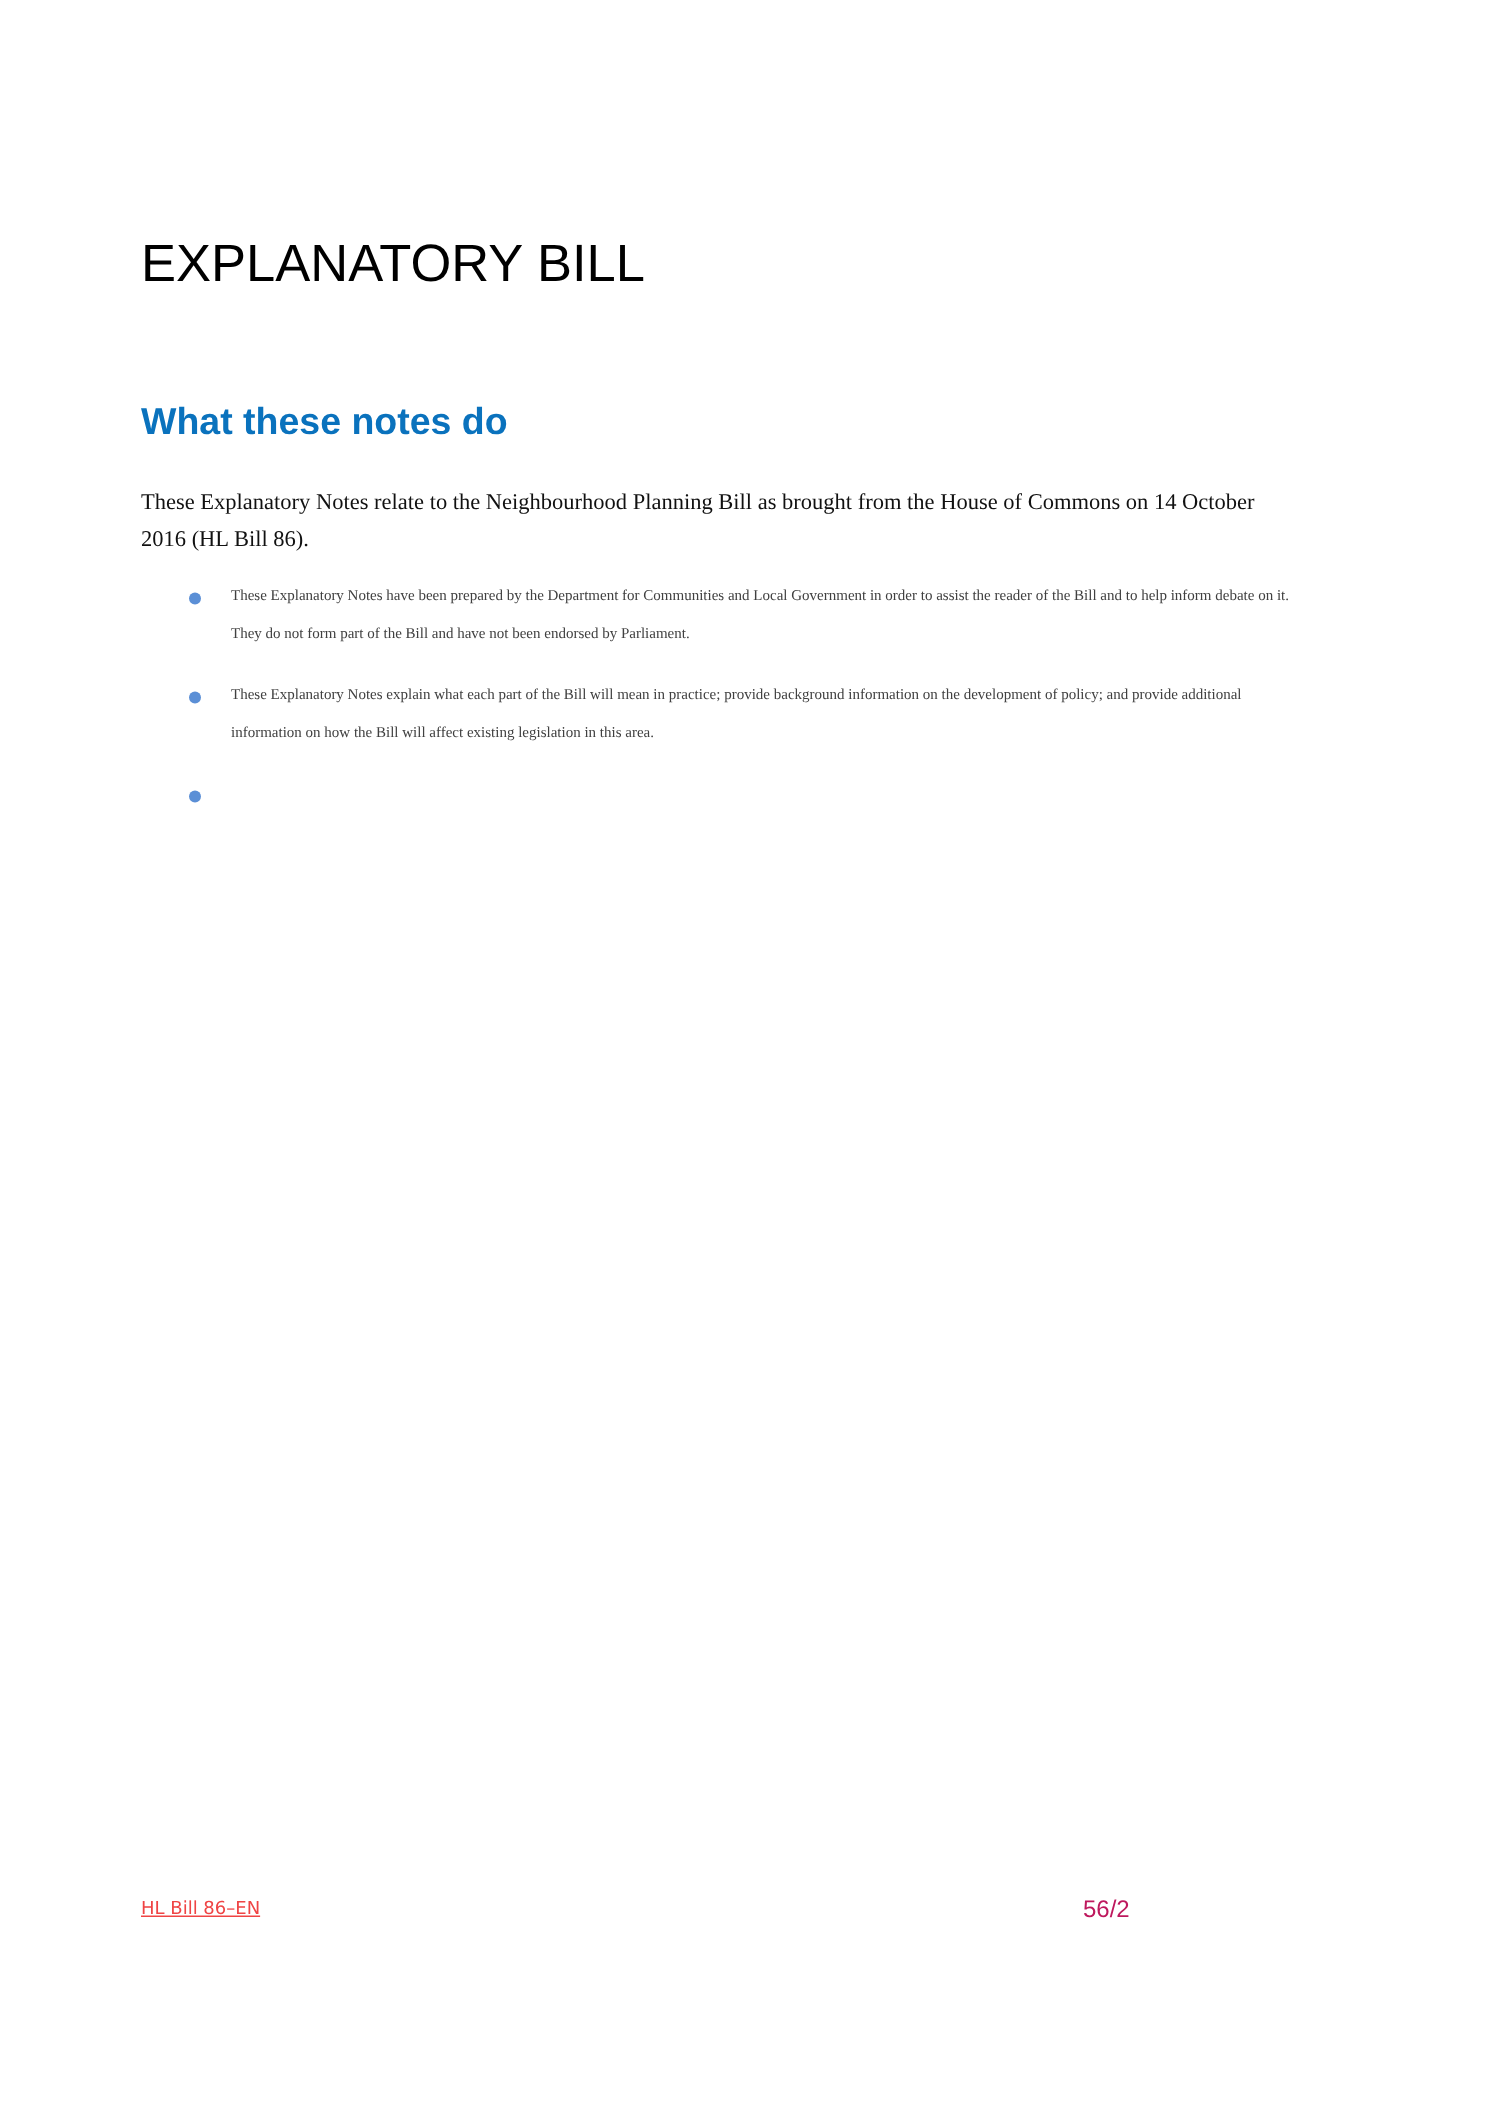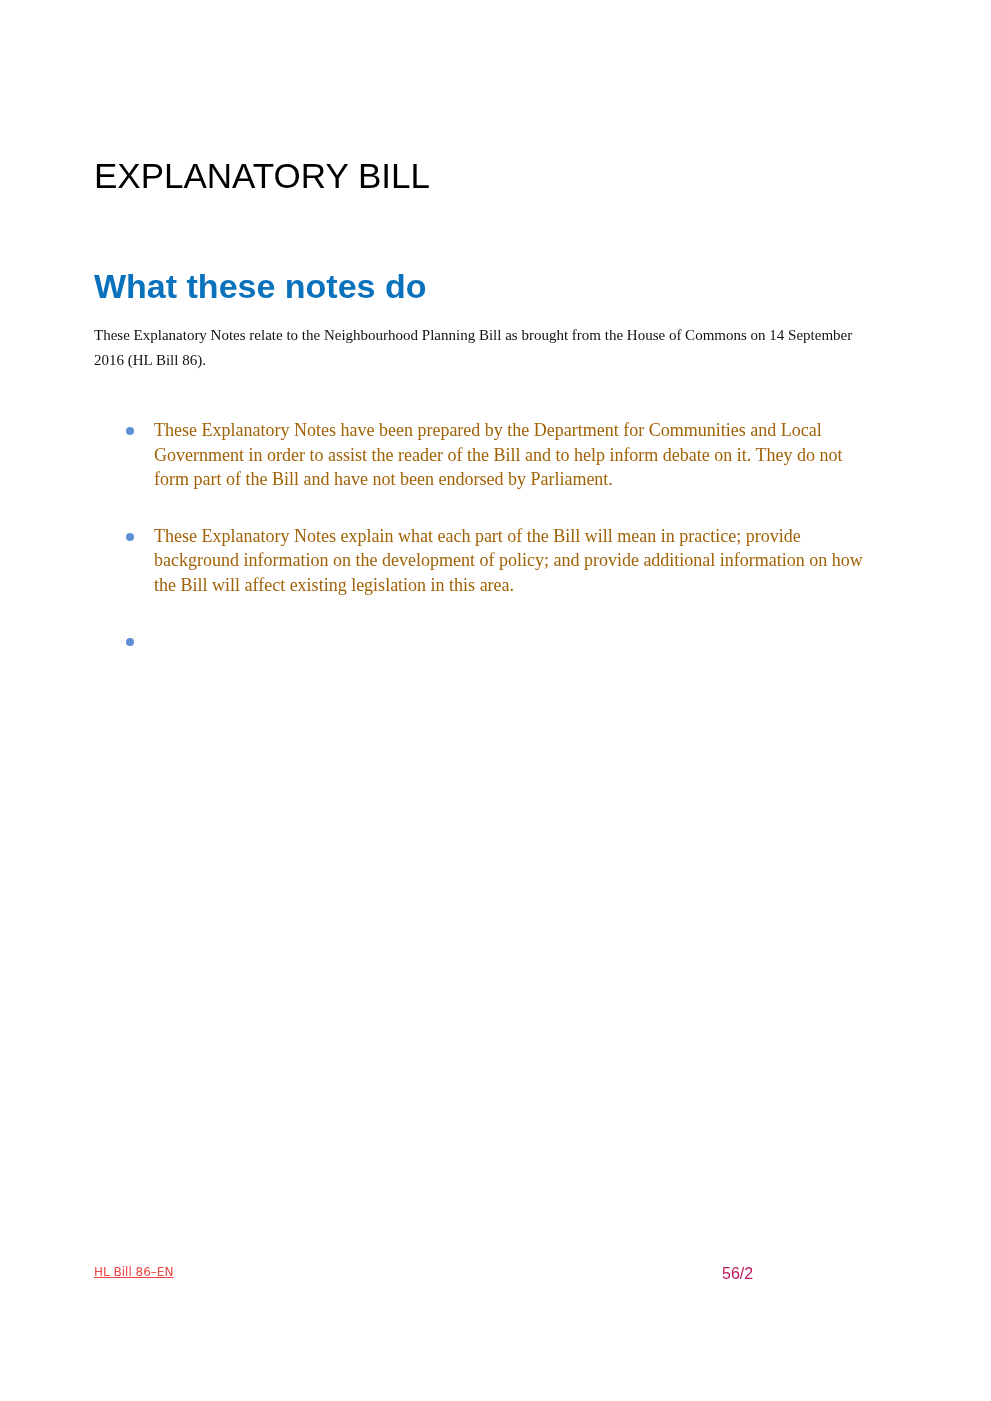--- a/index.html
+++ b/index.html
@@ -11,52 +11,52 @@
     font-size: 35px; color: #000; letter-spacing: 0px; white-space: nowrap; margin: 0;
   }
   .subtitle {
     position: absolute; left: 94px; top: 156px;
     font-family: "Liberation Sans", sans-serif; font-weight: normal;
     font-size: 35px; color: #000; white-space: nowrap; margin: 0;
   }
   .section-heading {
     position: absolute; left: 94px; top: 267px;
     font-family: "Liberation Sans", sans-serif; font-weight: bold;
-    font-size: 34px; color: #0a72bd; white-space: nowrap; margin: 0;
+    font-size: 25px; color: #0a72bd; white-space: nowrap; margin: 0;
   }
   .intro {
     position: absolute; left: 94px; top: 323px; width: 760px;
     font-family: "Liberation Serif", serif; font-size: 15px; line-height: 24.5px;
     color: #111; margin: 0;
   }
   .bullets { position: absolute; left: 94px; top: 386px; width: 780px; margin: 0; padding: 0; list-style: none; }
   .bullet-item {
     position: relative; padding-left: 60px; margin-bottom: 17px;
-    font-family: "Liberation Serif", serif; font-size: 18px; line-height: 24.5px; color: #a16207; margin-top: 32px;
+    font-family: "Liberation Serif", serif; font-size: 10px; line-height: 24.5px; color: #404040;
   }
   .bullet-dot {
     position: absolute; left: 32px; top: 9px; width: 8px; height: 8px; border-radius: 50%;
     background: #5b8fd6;
   }
   .footer-left {
     position: absolute; left: 94px; top: 1265px;
     font-family: "DejaVu Sans", sans-serif; font-size: 12px; color: #ef4444; white-space: nowrap; text-decoration: underline;
   }
   .footer-right {
     position: absolute; left: 722px; top: 1265px;
     font-family: Liberation Sans, sans-serif; font-size: 16px; color: #be185d; white-space: nowrap;
   }
 </style>
 </head>
 <body>
 
 <div class="page">
   <h2 class="subtitle">EXPLANATORY BILL</h2>
   <h3 class="section-heading">What these notes do</h3>
-  <p class="intro">These Explanatory Notes relate to the Neighbourhood Planning Bill as brought from the House of Commons on 14 September 2016 (HL Bill 86).</p>
+  <p class="intro">These Explanatory Notes relate to the Neighbourhood Planning Bill as brought from the House of Commons on 14 October 2016 (HL Bill 86).</p>
 
   <ul class="bullets">
     <li class="bullet-item">
       <span class="bullet-dot"></span>
       <span>These Explanatory Notes have been prepared by the Department for Communities and Local Government in order to assist the reader of the Bill and to help inform debate on it. They do not form part of the Bill and have not been endorsed by Parliament.</span>
     </li>
     <li class="bullet-item">
       <span class="bullet-dot"></span>
       <span>These Explanatory Notes explain what each part of the Bill will mean in practice; provide background information on the development of policy; and provide additional information on how the Bill will affect existing legislation in this area.</span>
     </li>

